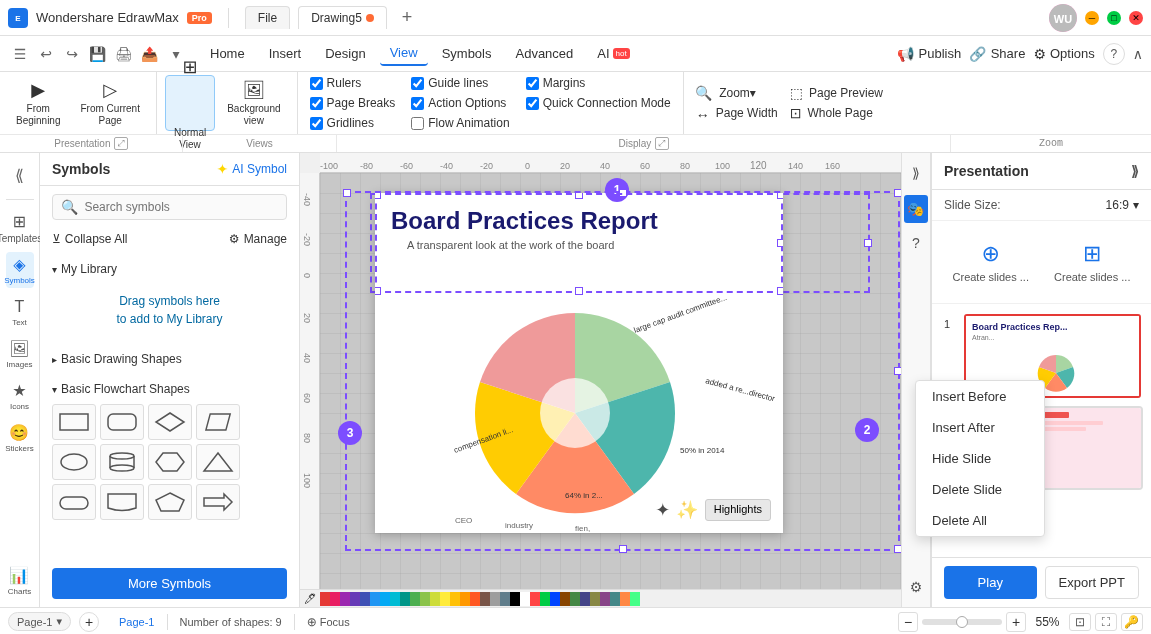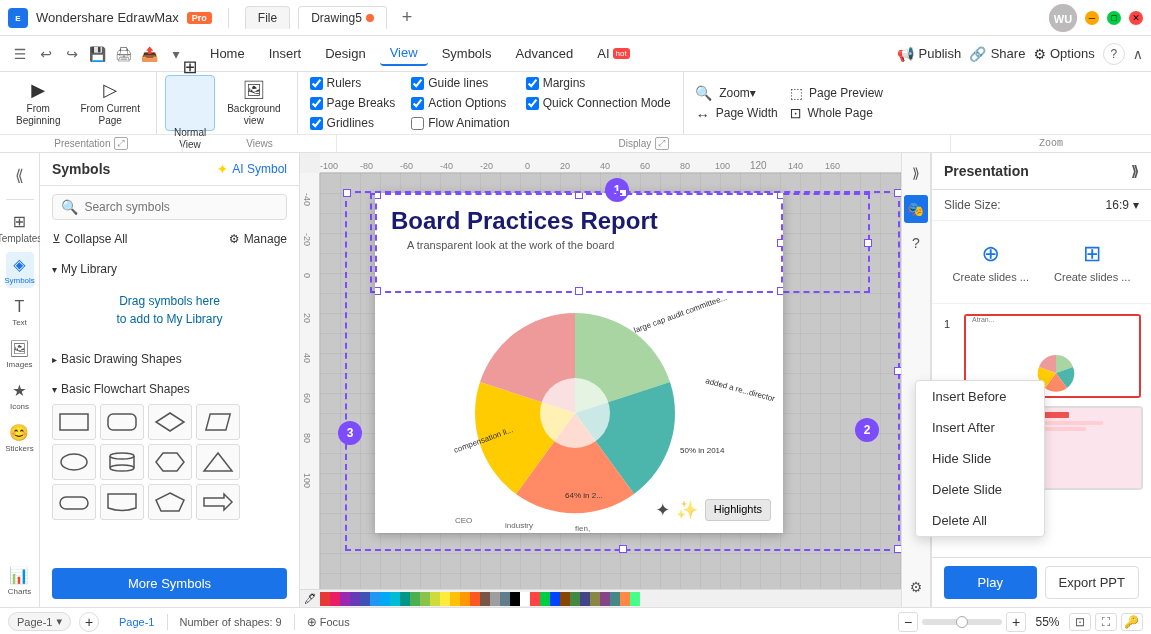--- a/index.html
+++ b/index.html
@@ -830,20 +830,21 @@
         <span class="create-slide-label">Create slides ...</span>
       </div>
     </div>
 
     <div class="slides-list">
 
       <div style="position:relative;margin-bottom:8px;margin-left:22px;">
         <span class="slide-num" style="position:absolute;left:-18px;top:4px;font-size:11px;color:#333;">1</span>
         <div class="slide-thumb thumb-highlight">
           <div class="thumb-inner">
+            <div style="font-size:9px;font-weight:bold;color:#1a1a6e;padding:6px 6px 2px;white-space:nowrap;overflow:hidden;">Board Practices Rep...</div>
             <div style="font-size:7px;color:#777;padding:0 6px;">Atran...</div>
             <div style="position:absolute;bottom:0;left:0;right:0;height:45px;overflow:hidden;">
               <svg width="180" height="45" viewBox="0 0 180 45">
                 <g transform="translate(90,22)">
                   <path d="M0,0 L0,-18 A18,18 0 0,1 17,-6 Z" fill="#a8d5a2"></path>
                   <path d="M0,0 L17,-6 A18,18 0 0,1 11,15 Z" fill="#4db6ac"></path>
                   <path d="M0,0 L11,15 A18,18 0 0,1 -11,15 Z" fill="#ff8a65"></path>
                   <path d="M0,0 L-11,15 A18,18 0 0,1 -17,-6 Z" fill="#ffcc02"></path>
                   <path d="M0,0 L-17,-6 A18,18 0 0,1 0,-18 Z" fill="#ef9a9a"></path>
                 </g>

